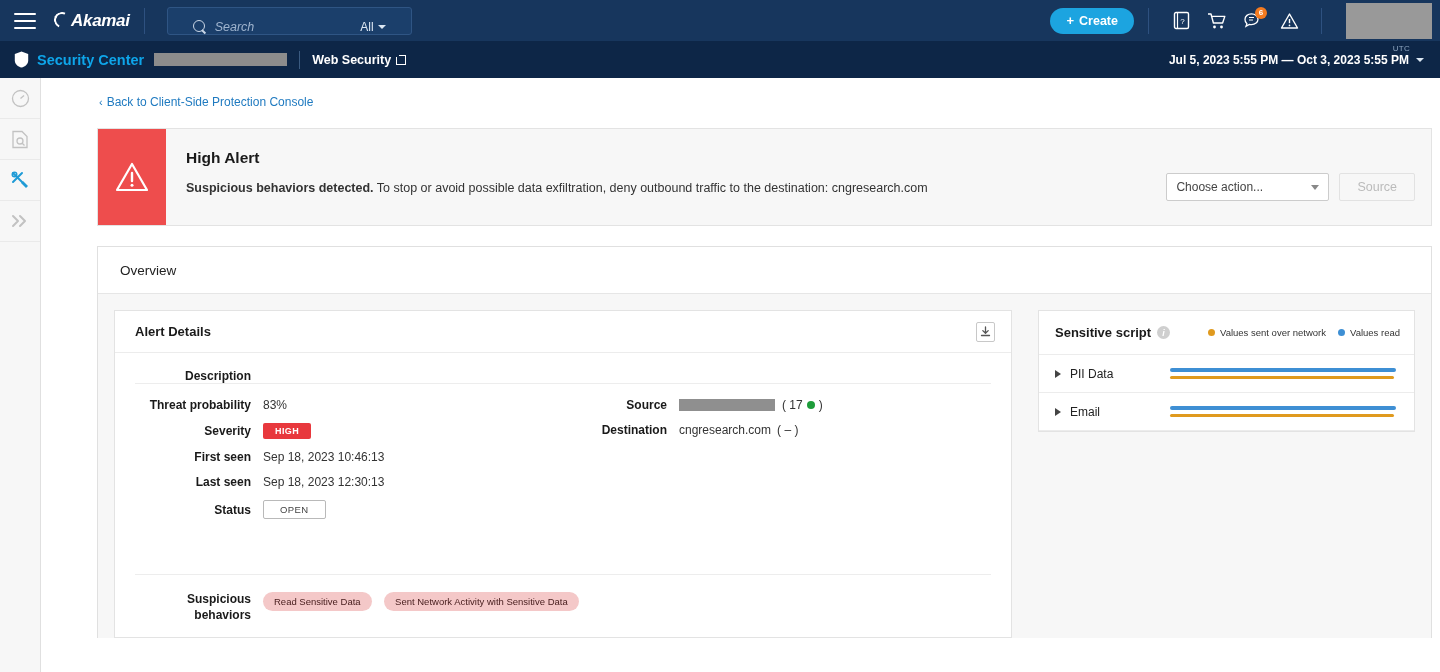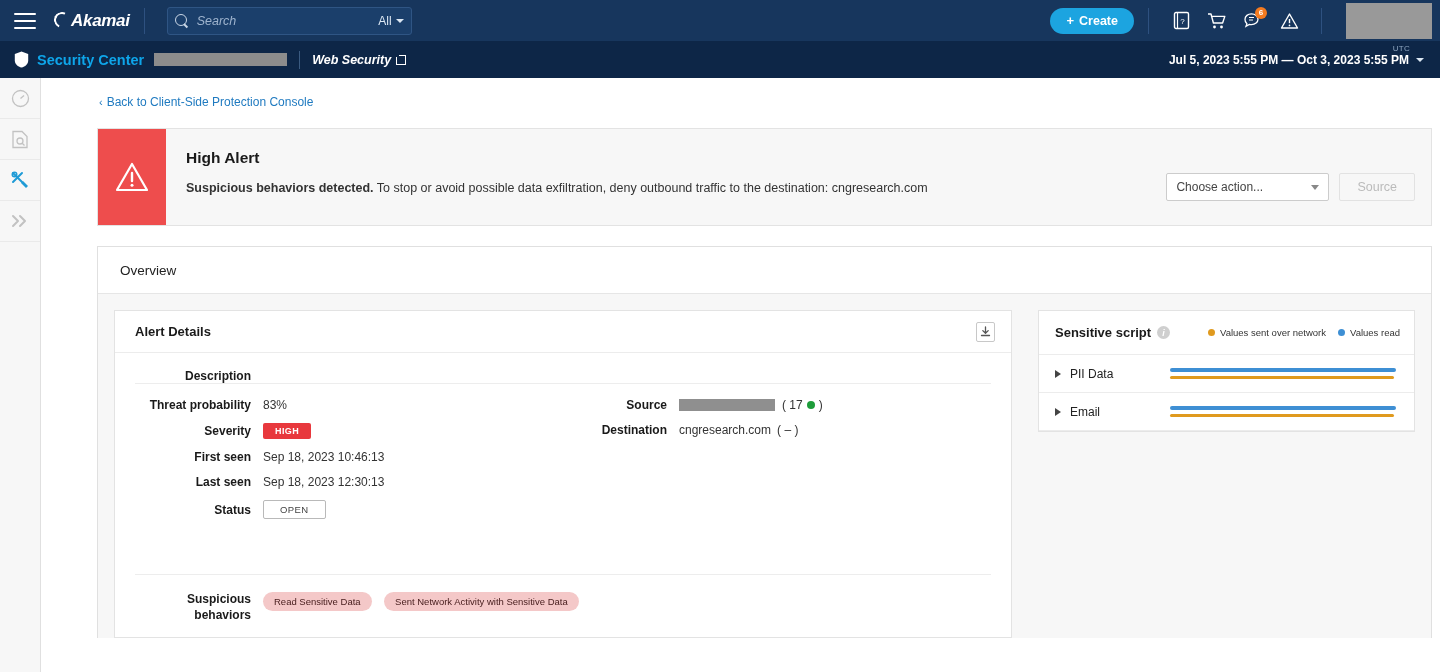--- a/index.html
+++ b/index.html
@@ -26,22 +26,22 @@
   .akamai-wave {
     position: absolute; left: 0; top: 1px; width: 16px; height: 16px;
     border: 2.5px solid #ffffff; border-radius: 50%;
     border-right-color: transparent; border-bottom-color: transparent;
     transform: rotate(-20deg);
   }
   .nav-divider { width: 1px; height: 26px; background: #2e5180; margin: 0 14px; }
   .search-box {
     width: 245px; height: 28px; background: #1b3f6b;
     border: 1px solid #2f5versa; border: 1px solid #2f5584;
-    border-radius: 3px; display: flex; align-items: center;
-    padding: 0 7px; margin-left: 8px;
+    border-radius: 3px; display: flex; align-items: flex-end;
+    padding: 0 25px; margin-left: 8px;
   }
   .search-icon { width: 14px; height: 14px; position: relative; flex: 0 0 auto; margin-right: 8px; }
   .search-icon::before { content:""; position:absolute; left:0; top:0; width:10px; height:10px; border:1.6px solid #c9d6e6; border-radius:50%; }
   .search-icon::after { content:""; position:absolute; left:9px; top:9px; width:5px; height:1.6px; background:#c9d6e6; transform: rotate(45deg); transform-origin: left center; }
   .search-placeholder { flex: 1; font-size: 12.5px; font-style: italic; color: #9fb4ce; }
   .search-scope { font-size: 12px; color: #dce7f3; display:flex; align-items:center; gap:4px; }
   .caret-down { width:0;height:0;border-left:4px solid transparent;border-right:4px solid transparent;border-top:4.5px solid #dce7f3; }
   .topnav-right { margin-left: auto; display: flex; align-items: center; }
   .create-btn {
     height: 26px; background: #1ca4e0; color: #ffffff; font-size: 12.5px; font-weight: bold;
@@ -59,21 +59,21 @@
 
   
   .subnav {
     height: 37px; background: #0d2647;
     display: flex; align-items: center; padding: 0 14px 0 14px; position: relative;
   }
   .shield-icon { width: 15px; height: 17px; flex:0 0 auto; }
   .sc-title { font-size: 14.5px; font-weight: bold; color: #0ea5e9; margin-left: 8px; }
   .sc-redacted { width: 133px; height: 13px; background: #8c8c8c; margin-left: 10px; }
   .sub-divider { width:1px; height:18px; background:#3a5a80; margin: 0 12px; }
-  .web-security { font-size: 12.5px; font-weight: bold; color:#ffffff; display:flex; align-items:center; gap:5px; cursor:pointer;font-style:italic; }
+  .web-security { font-size: 12.5px; font-weight: bold; color:#ffffff; display:flex; align-items:center; gap:5px; cursor:pointer; }
   .ext-link { width: 10px; height: 10px; position: relative; }
   .ext-link::before { content:""; position:absolute; left:0; bottom:0; width:8px; height:7px; border:1.3px solid #fff; border-top:none; }
   .ext-link::after { content:""; position:absolute; right:0; top:0; width:6px; height:6px; border-top:1.3px solid #fff; border-right:1.3px solid #fff; }
   .daterange-wrap { margin-left: auto; text-align: right; position: relative; padding-right: 2px; }
   .utc-label { font-size: 8px; color: #8fa6c0; position: absolute; right: 16px; top: -9px; letter-spacing: .3px; }
   .daterange { font-size: 12px; font-weight: bold; color: #ffffff; display:flex; align-items:center; gap:7px; cursor:pointer; }
 
   
   .page { display: flex; height: 594px; background: #f4f4f4; }
   .railbar { width: 41px; background: #f7f7f7; border-right: 1px solid #e0e0e0; flex: 0 0 41px; }

